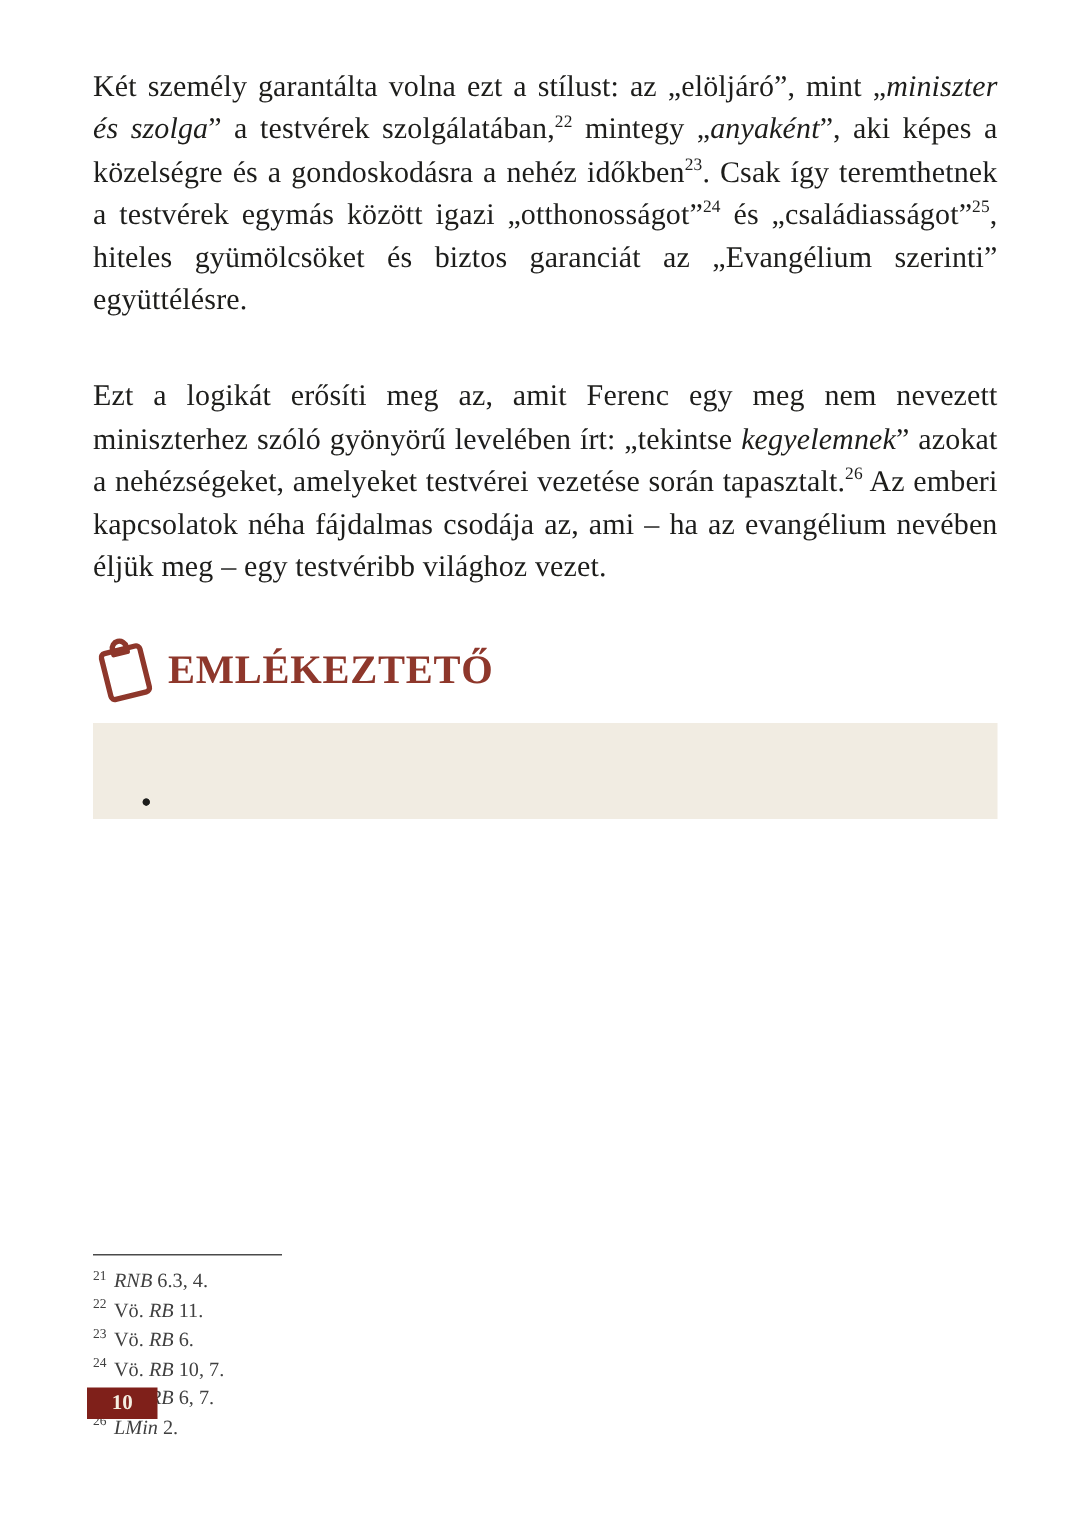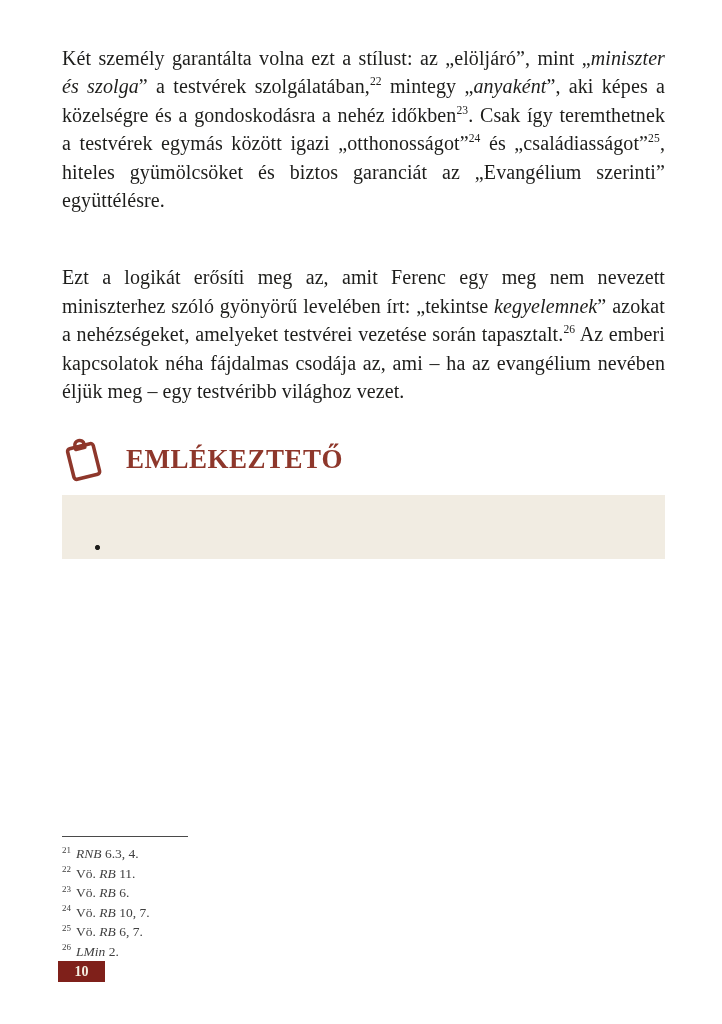--- a/index.html
+++ b/index.html
@@ -23,29 +23,29 @@
   }
   .content { padding: 44px 57px 0 62px; }
 
   .body-par {
     margin: 0 0 10px 0;
     font-size: 20px;
     line-height: 1.42;
     text-align: justify;
     letter-spacing: 0.1px;
   }
-  .body-par.spaced { margin-top: 49px; font-family: Liberation Serif, serif; }
+  .body-par.spaced { margin-top: 36px; font-family: Liberation Serif, serif; }
 
   sup { font-size: 0.58em; line-height: 0; vertical-align: super; }
   .it { font-style: italic; }
 
   .reminder-header {
     display: flex;
     align-items: center;
-    gap: 22px;
+    gap: 8px;
     margin-top: 32px;
     margin-bottom: 14px;
   }
   .reminder-header .icon {
     display: inline-flex;
     color: var(--color-accent);
   }
   .reminder-header .icon svg {
     width: 42px; height: 44px;
     transform: rotate(-14deg);
@@ -92,21 +92,21 @@
     margin-bottom: 7px;
   }
   .fn-num {
     font-size: 9px;
     margin-right: 5px;
   }
 
   .page-badge {
     position: absolute;
     left: 58px;
-    top: 961px;
+    top: 925px;
     width: 47px;
     height: 21px;
     background: var(--color-page_badge_bg);
     color: var(--color-badge_text);
     display: flex;
     align-items: center;
     justify-content: center;
     font-weight: bold;
     font-size: 14px;
   }

